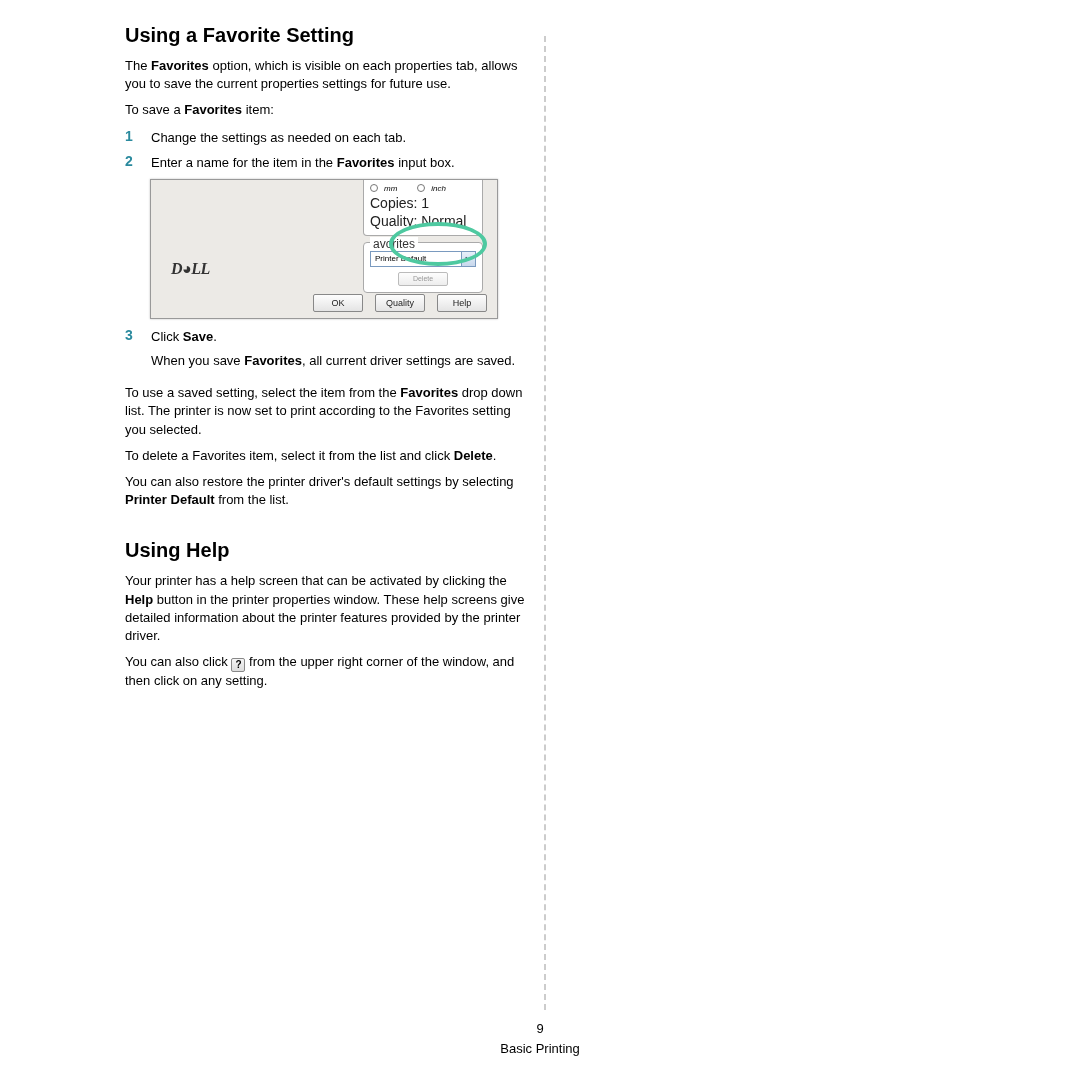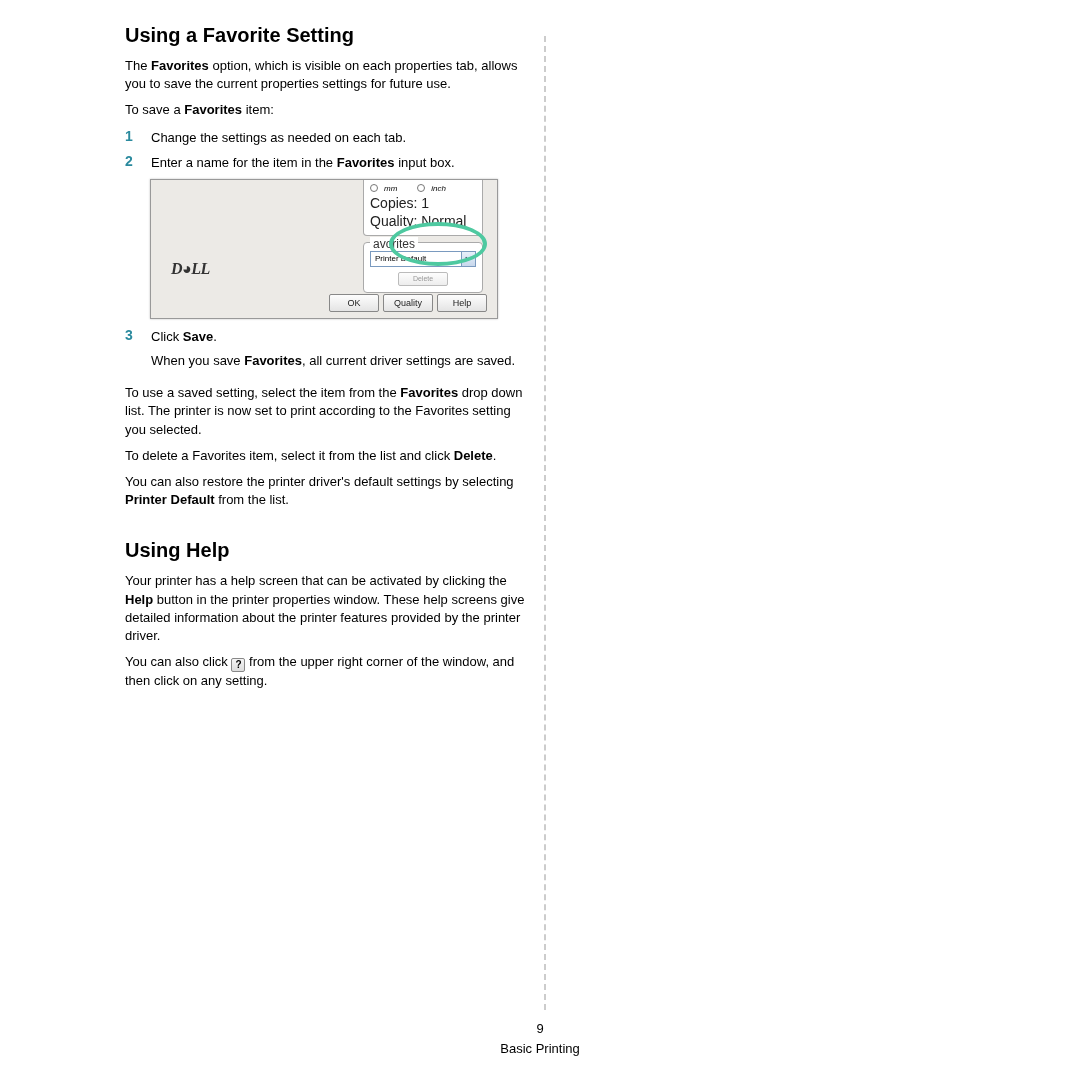--- a/index.html
+++ b/index.html
@@ -192,21 +192,21 @@
       color: #333;
       letter-spacing: -0.5px;
       font-style: italic;
       font-family: Liberation Serif, serif;
     }
     .ss-buttons {
       position: absolute;
       bottom: 6px;
       right: 10px;
       display: flex;
-      gap: 4px;
+      gap: 12px;
     }
     .ss-btn {
       width: 50px;
       height: 18px;
       font-size: 9px;
       border: 1px solid #888;
       border-radius: 2px;
       background: linear-gradient(#fdfdfd, #e4e4e4);
       display: flex;
       align-items: center;

